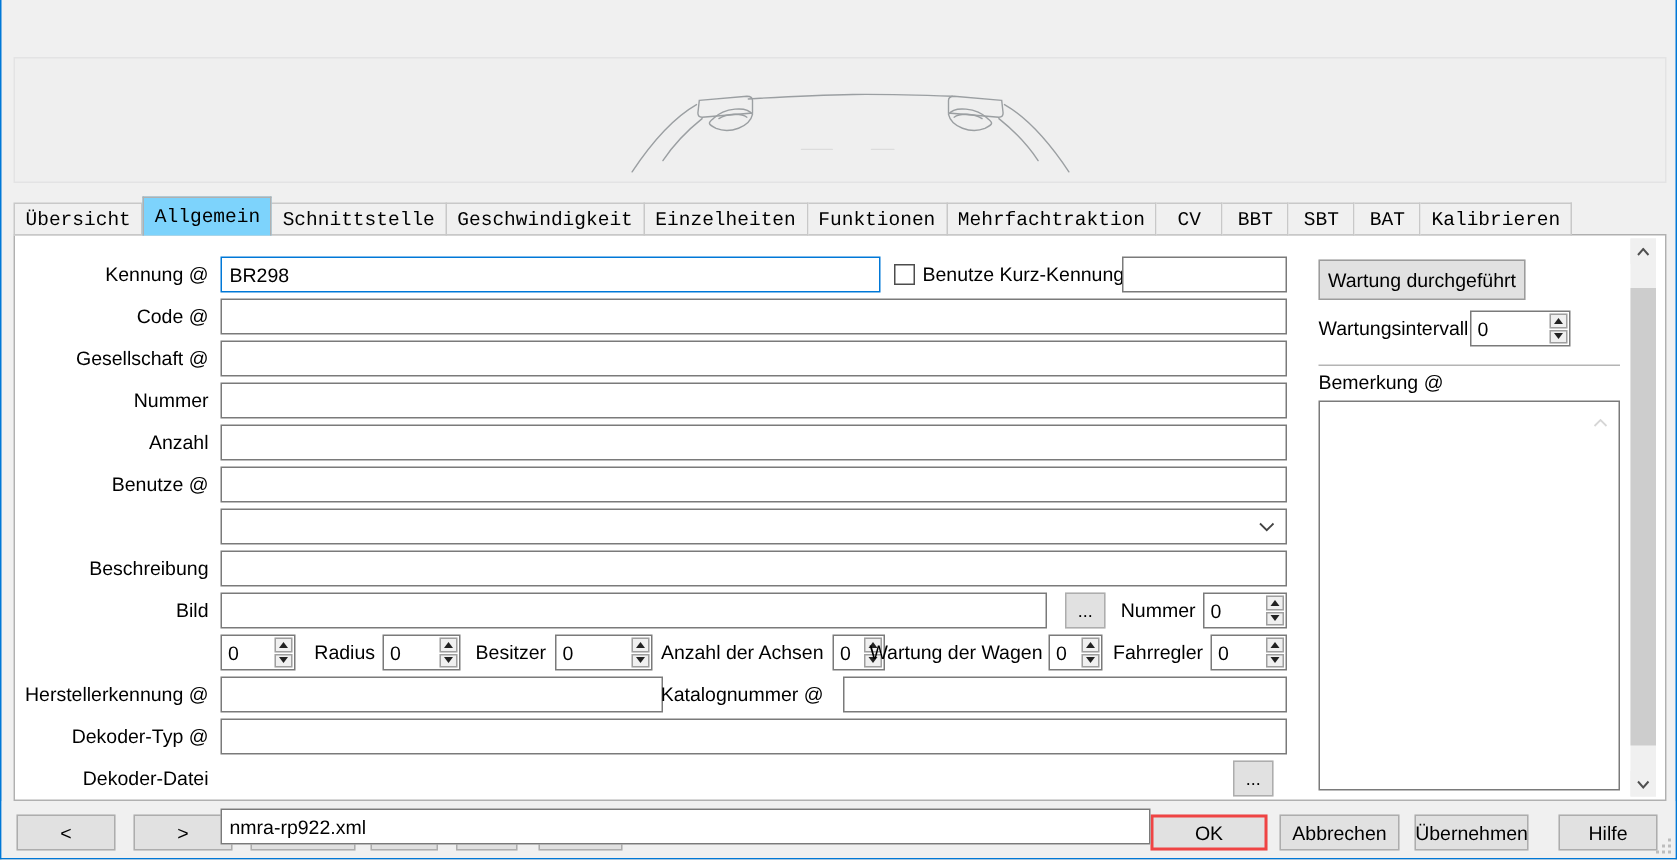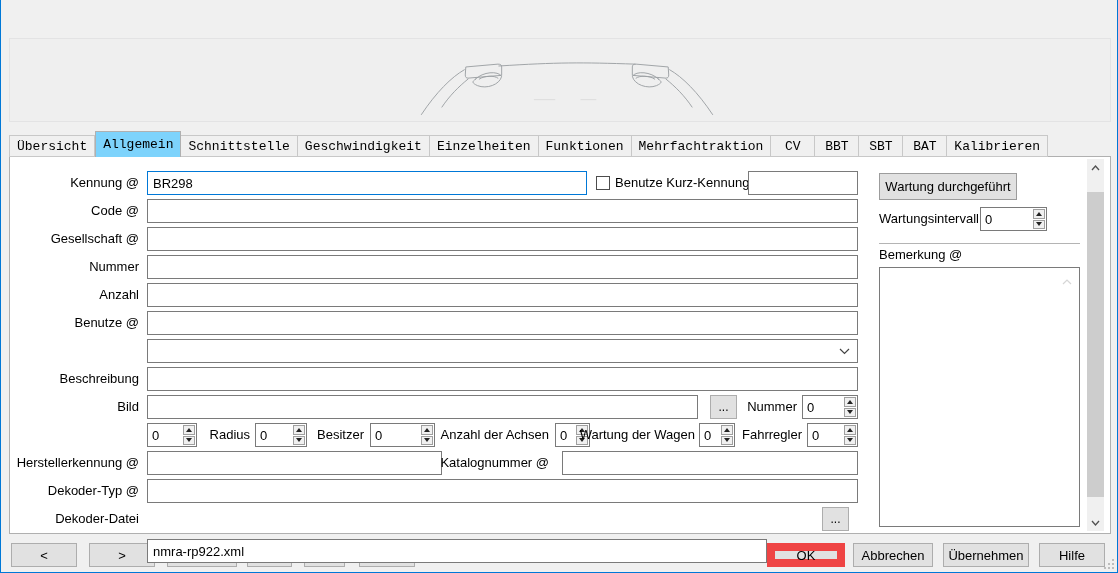--- a/index.html
+++ b/index.html
@@ -52,21 +52,21 @@
     background:#fff; resize:none; outline:none; font-family:"Liberation Sans",sans-serif; font-size:13px; padding:2px 4px; }
   .memo-chev{ position:absolute; left:1052px; top:116px; opacity:.55; }
   
   .vscroll{ position:absolute; right:6px; top:2px; width:17px; height:372px; background:#f0f0f0; }
   .sb-btn{ position:absolute; left:0; width:17px; height:17px; display:flex; align-items:center; justify-content:center; background:#f0f0f0; }
   .sb-thumb{ position:absolute; left:0; top:33px; width:17px; height:305px; background:#cdcdcd; }
   
   .bottombar{ position:absolute; left:0; top:534px; width:100%; height:38px; background:#f0f0f0; }
   .navbtn{ position:absolute; top:9px; height:24px; background:#e1e1e1; border:1px solid #adadad; font-size:13px;
     display:flex; align-items:center; justify-content:center; font-family:"Liberation Sans",sans-serif; }
-  .navbtn.default{ border:8px solid #ef4444; }
+  .navbtn.default{ border:2px solid #ef4444; }
   .grip{ position:absolute; right:3px; bottom:3px; width:12px; height:12px; }
   .grip i{ position:absolute; width:2px; height:2px; background:#bdbdbd; }
 </style>
 </head>
 <body>
 
 <div class="window">
 
 
   <div class="imagebox">
@@ -277,21 +277,21 @@
   <div class="bottombar">
     <div class="navbtn" style="left:10px;width:66px">&lt;</div>
     <div class="navbtn" style="left:88px;width:66px">&gt;</div>
     <div class="navbtn" style="left:166px;width:70px">&lt;/&gt;</div>
     <div class="navbtn" style="left:246px;width:45px">+</div>
     <div class="navbtn" style="left:303px;width:41px">ABC</div>
     <div class="navbtn" style="left:358px;width:56px">Senden</div>
 
     <div class="navbtn default" style="left:766px;width:78px">OK</div>
     <div class="navbtn" style="left:852px;width:80px">Abbrechen</div>
-    <div class="navbtn" style="left:942px;width:86px">Übernehmen</div>
+    <div class="navbtn" style="left:942px;width:76px">Übernehmen</div>
     <div class="navbtn" style="left:1038px;width:66px">Hilfe</div>
 
     <div class="grip">
       <i style="right:0;bottom:0"></i>
         <i style="right:4px;bottom:0"></i>
         <i style="right:8px;bottom:0"></i>
       <i style="right:0;bottom:4px"></i>
         <i style="right:4px;bottom:4px"></i>
       <i style="right:0;bottom:8px"></i>
     </div>

